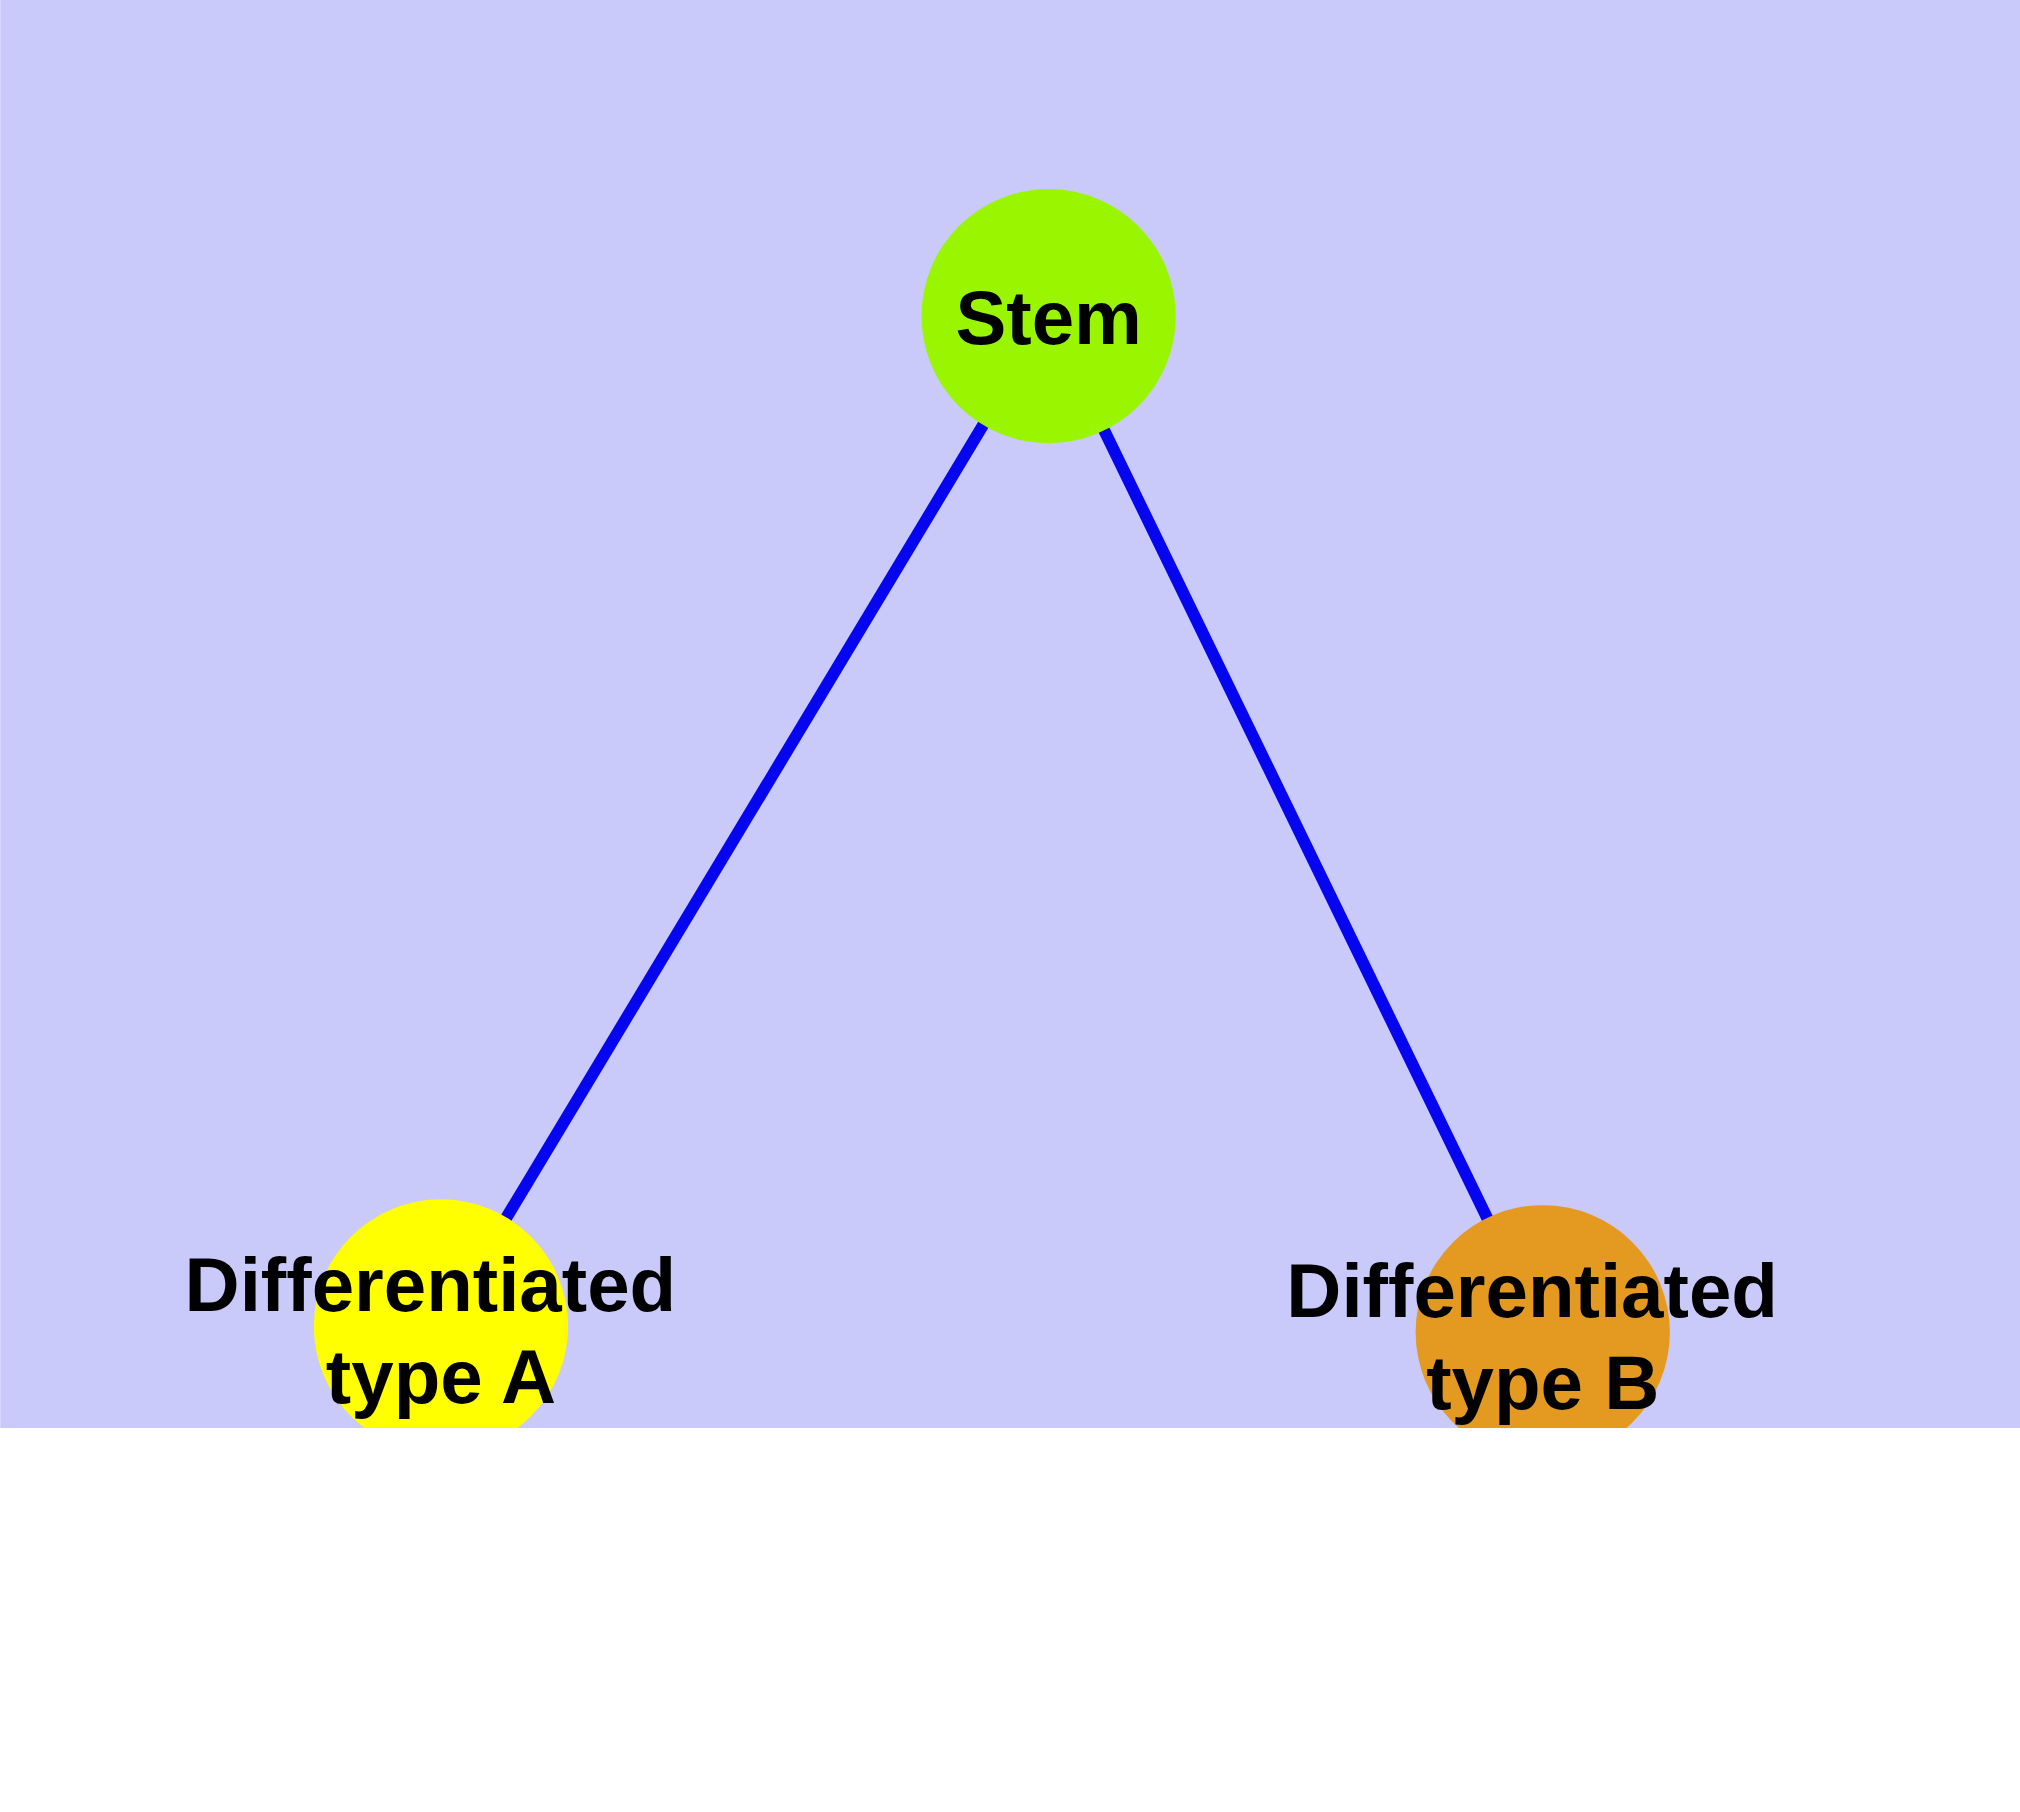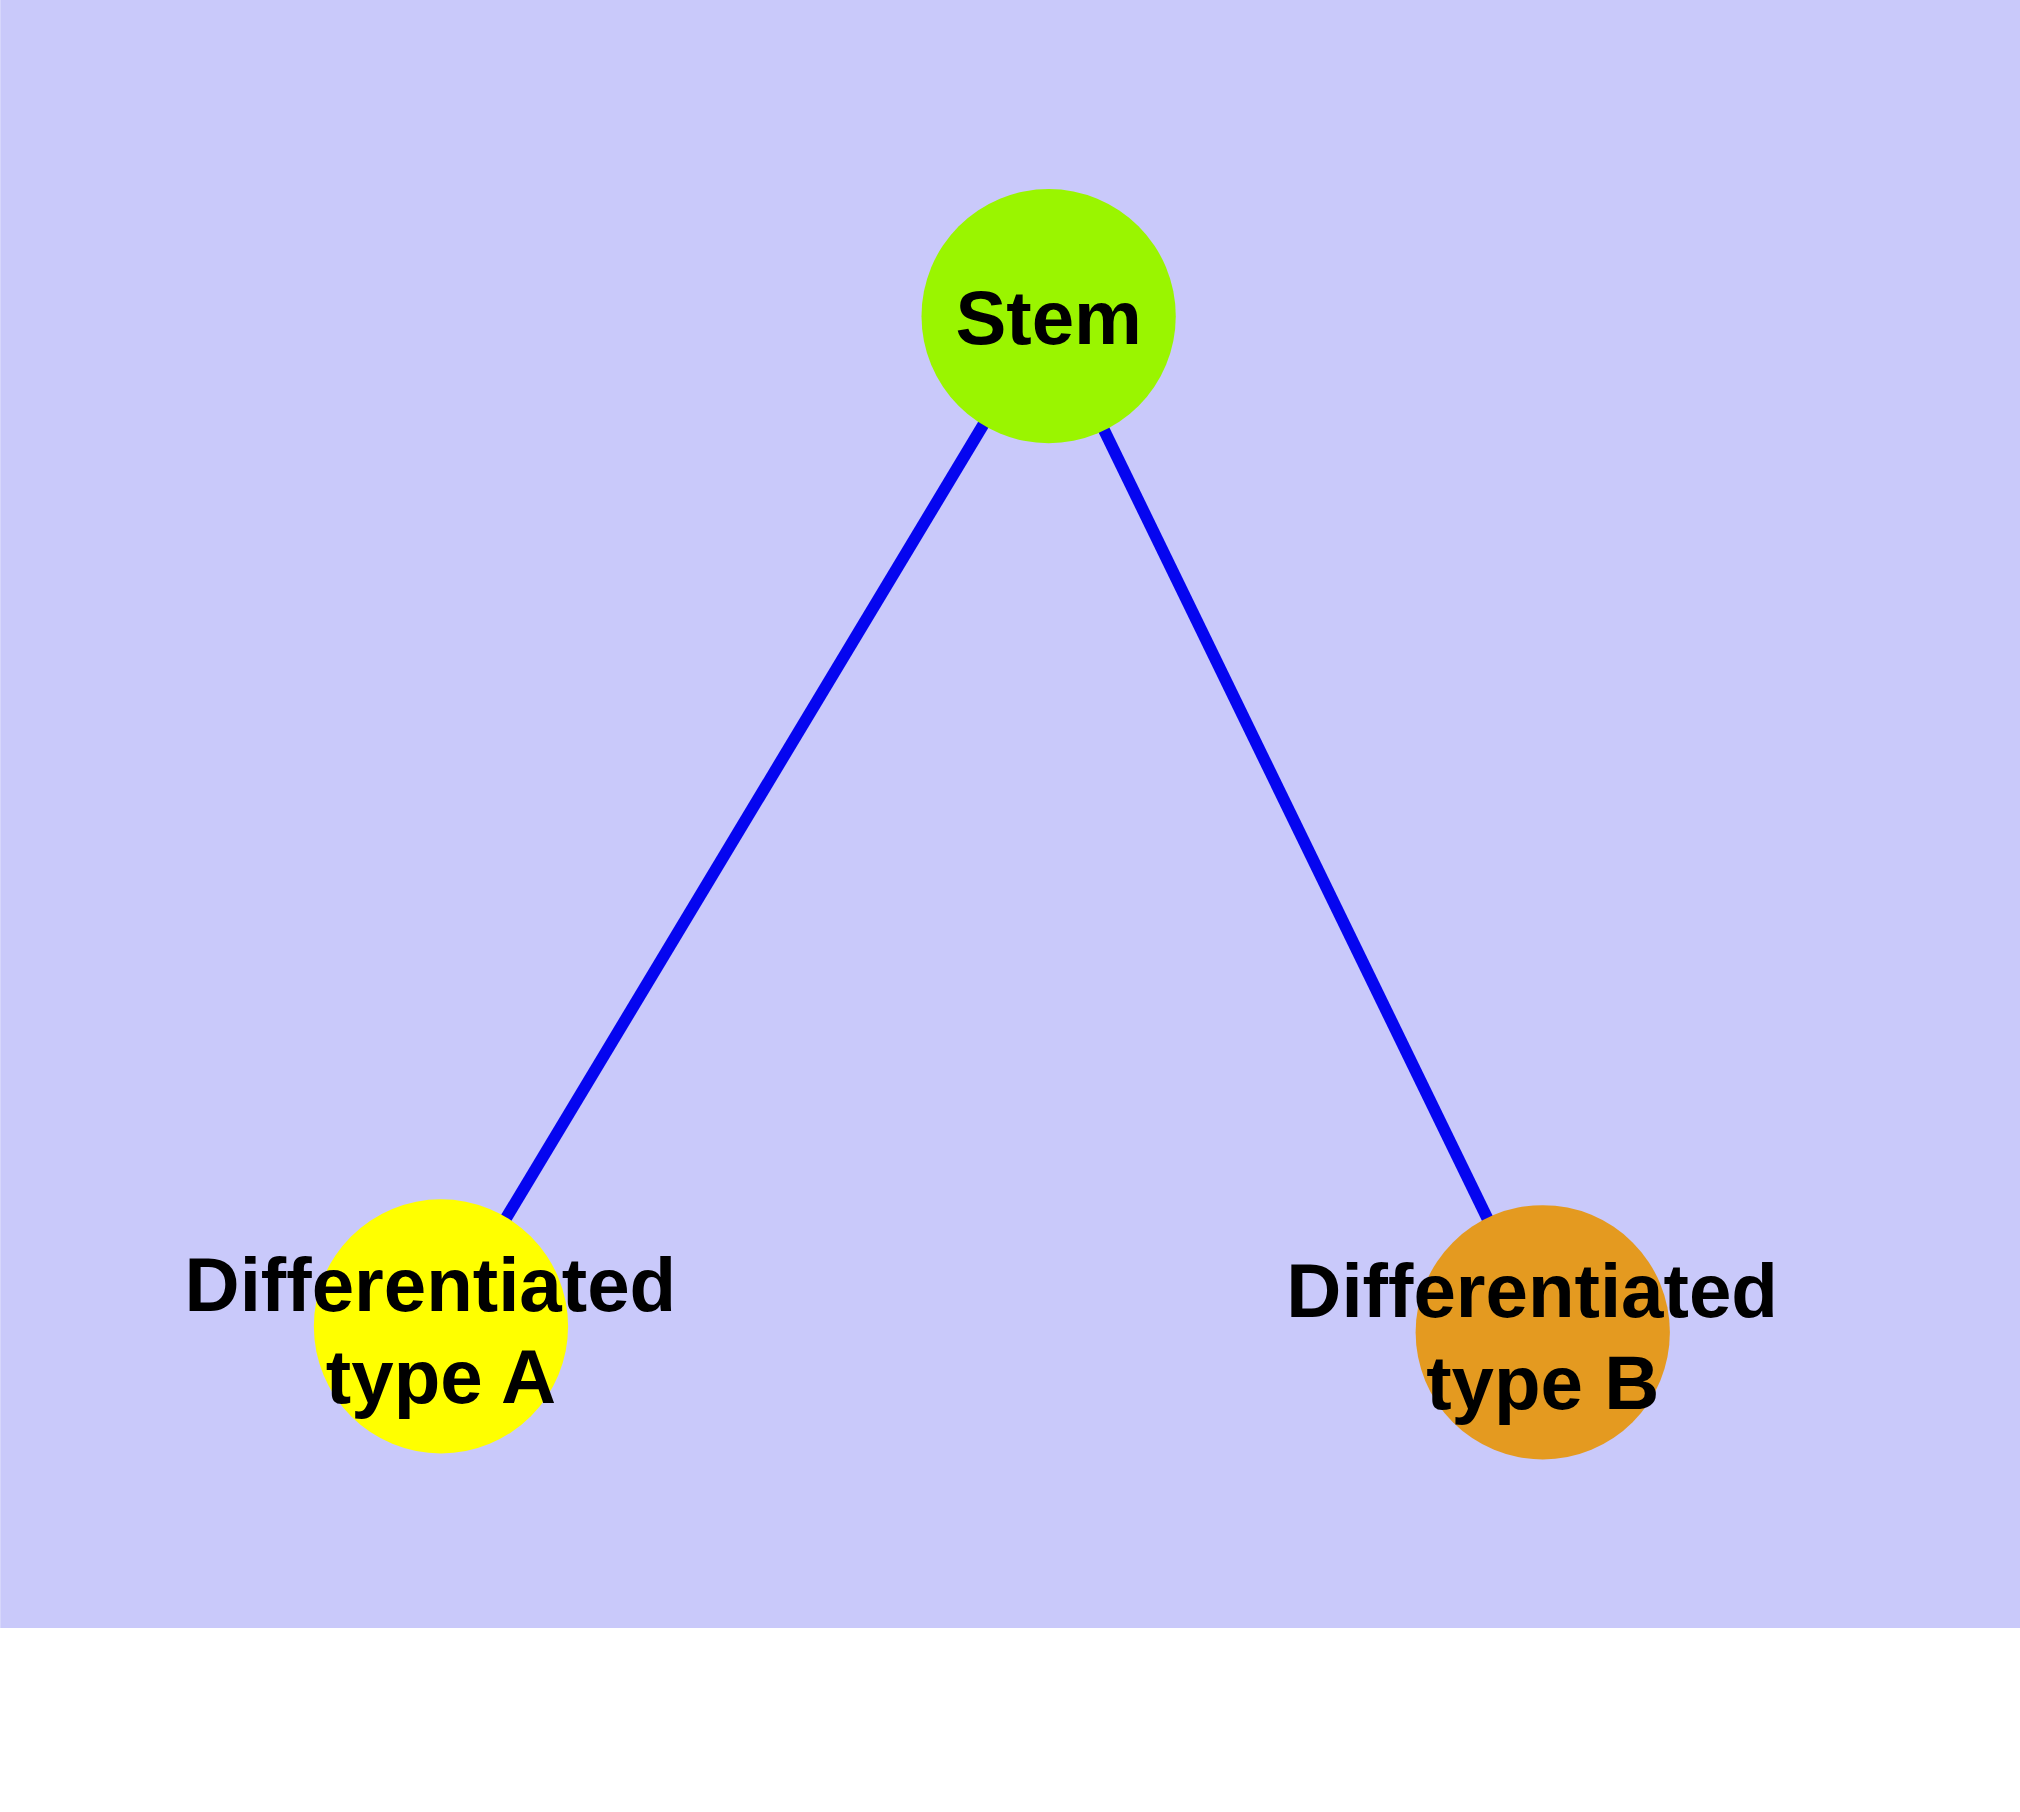--- a/index.html
+++ b/index.html
@@ -2,21 +2,21 @@
 <html style="font-size:13.6px"><head>
 <meta charset="utf-8">
 <style>
   html, body {
     margin: 0;
     padding: 0;
   }
   .canvas {
     position: relative;
     width: 2021px;
-    height: 1628px;
+    height: 1428px;
     overflow: hidden;
     font-family: "Liberation Sans", sans-serif;
   }
   svg.diagram {
     display: block;
     width: 2021px;
     height: 1812px;
   }
   .node-circle {
     stroke-width: 5px;

